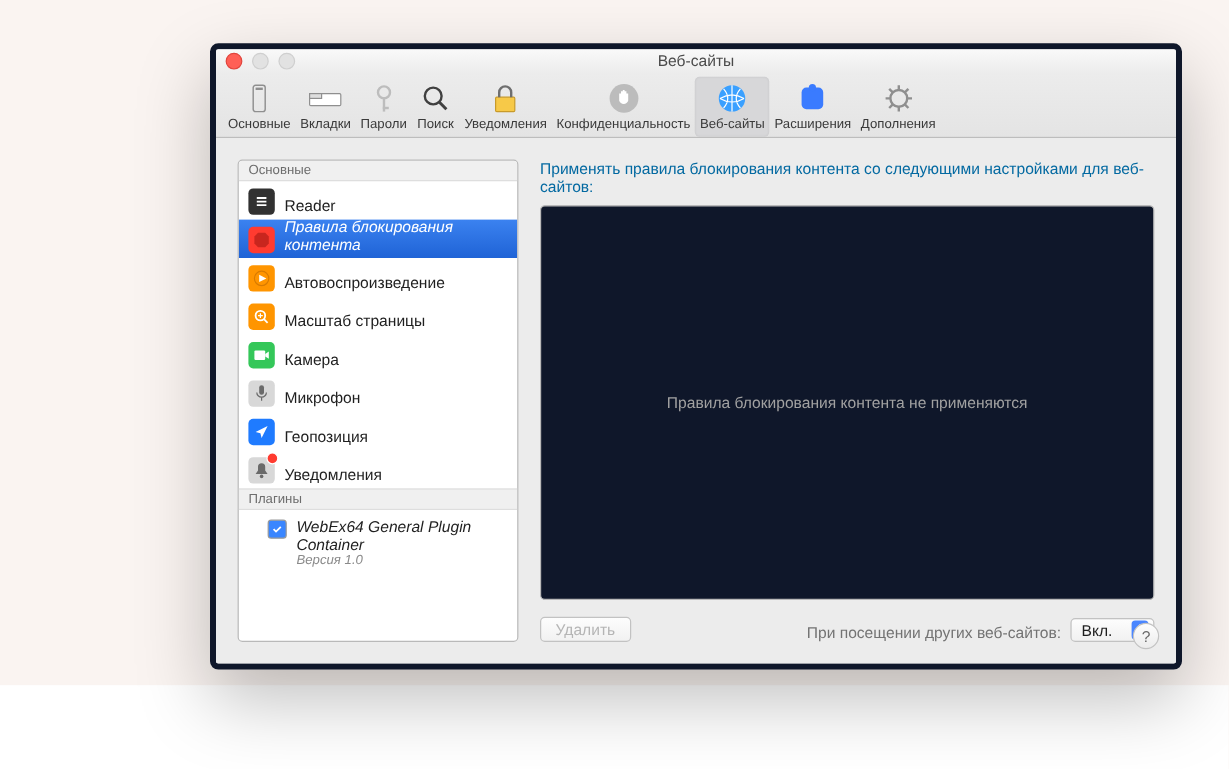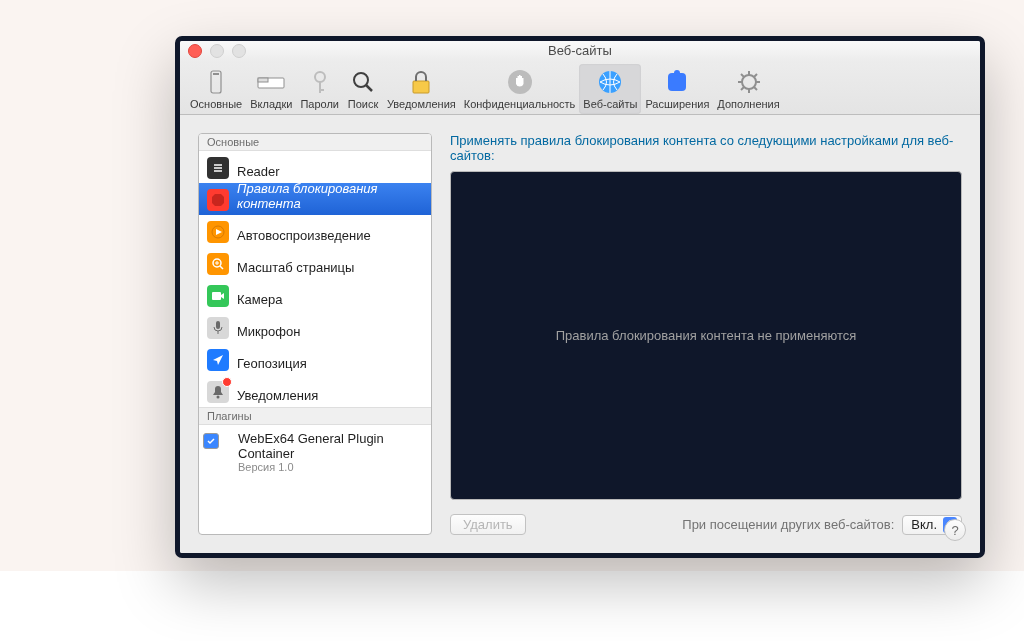--- a/index.html
+++ b/index.html
@@ -127,22 +127,23 @@
     color: #fff;
     font-style: italic;
   }
   .row .ric {
     width: 22px; height: 22px; border-radius: 4px;
     display:flex; align-items:center; justify-content:center;
     flex: none;
   }
   .plugin-row {
     display:flex; align-items:flex-start;
-    gap: 19px;
-    padding: 6px 4px;
+    gap: 8px;
+    padding: 6px 24px;
+    font-style: italic;
   }
   .plugin-row .cb {
     width: 14px; height:14px; border:1px solid #9a9a9a; border-radius:3px;
     background: #3a86ff;
     display:flex; align-items:center; justify-content:center;
     flex:none;
     margin-top:2px;
   }
   .plugin-row .cb svg { stroke:#fff; }
   .plugin-row .ptxt { display:flex; flex-direction:column; }
@@ -162,42 +163,42 @@
     background:#0f172a;
     border:1px solid #b9b9b9;
     border-radius:4px;
     min-height: 320px;
     display:flex; align-items:center; justify-content:center;
     color:#a1a1a1;
     font-size:13px;
   }
   .bottombar {
     display:flex;
-    align-items:center;
+    align-items:flex-end;
     margin-top: 14px;
     gap: 8px;
   }
   .btn {
     background: linear-gradient(#fdfdfd,#f1f1f1);
     border:1px solid #c2c2c2;
     border-radius:4px;
     padding: 2px 12px;
     font-size:13px;
     color:#a4a4a4;
   }
   .btn.disabled { color:#b5b5b5; }
   .spacer { flex:1; }
   .lbl { font-size:13px; color:#737373; }
   .select {
     background: linear-gradient(#fdfdfd,#f1f1f1);
     border:1px solid #c2c2c2;
     border-radius:4px;
     padding: 1px 4px 1px 8px;
     display:flex; align-items:center;
-    gap:6px;
+    gap:16px;
   }
   .select .arrs {
     width:14px; height:16px;
     background:#4a86ff;
     border-radius:3px;
     display:flex; flex-direction:column; align-items:center; justify-content:center;
   }
   .helpbtn {
     position:absolute;
     right:14px;

